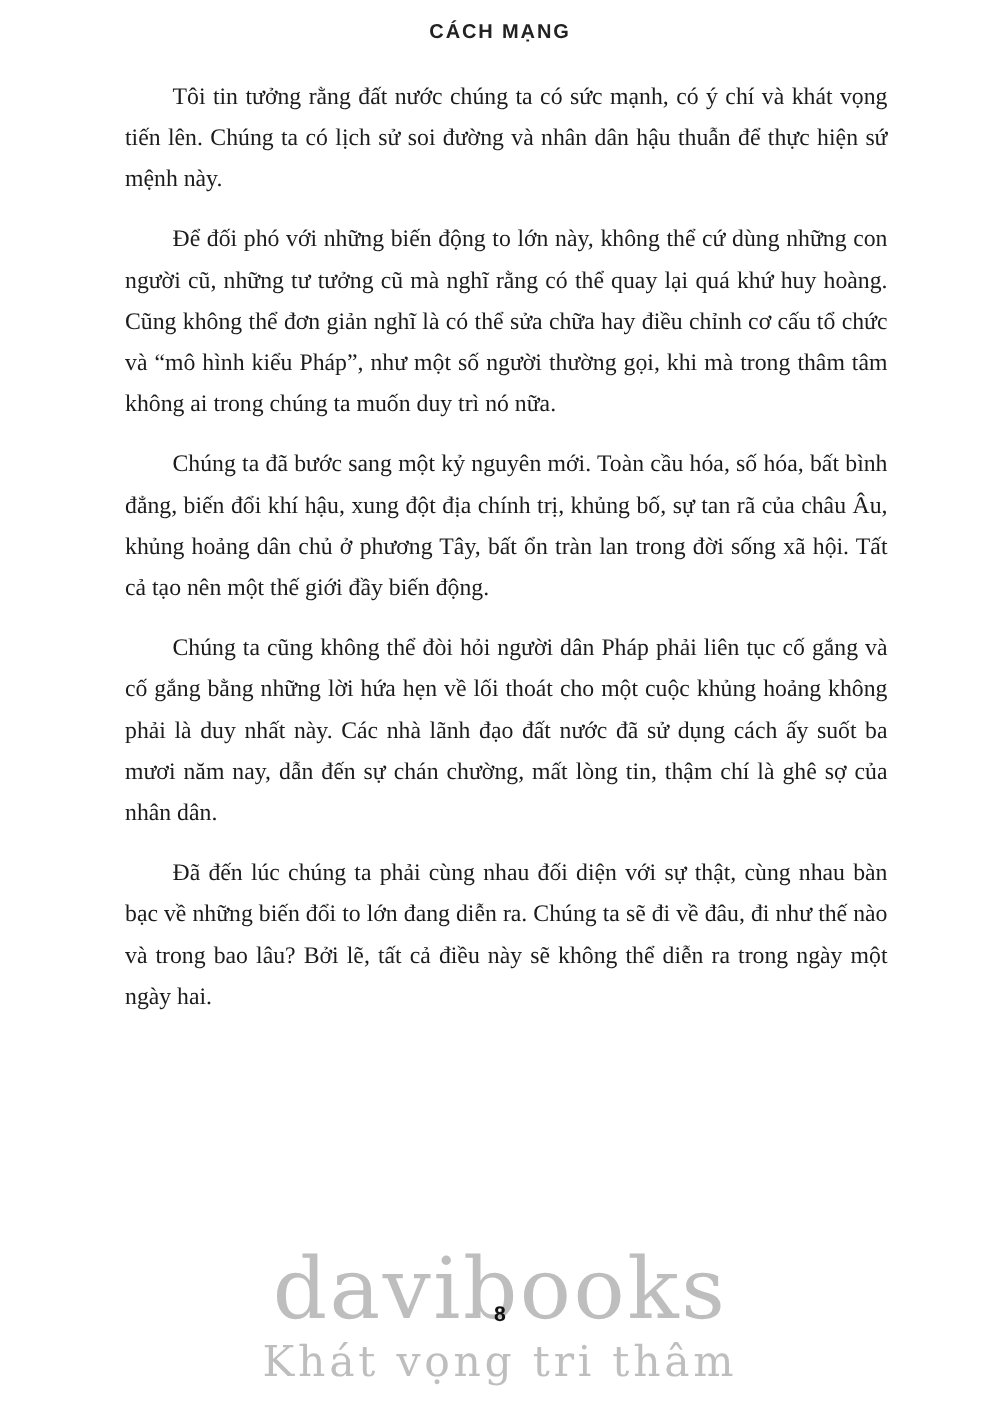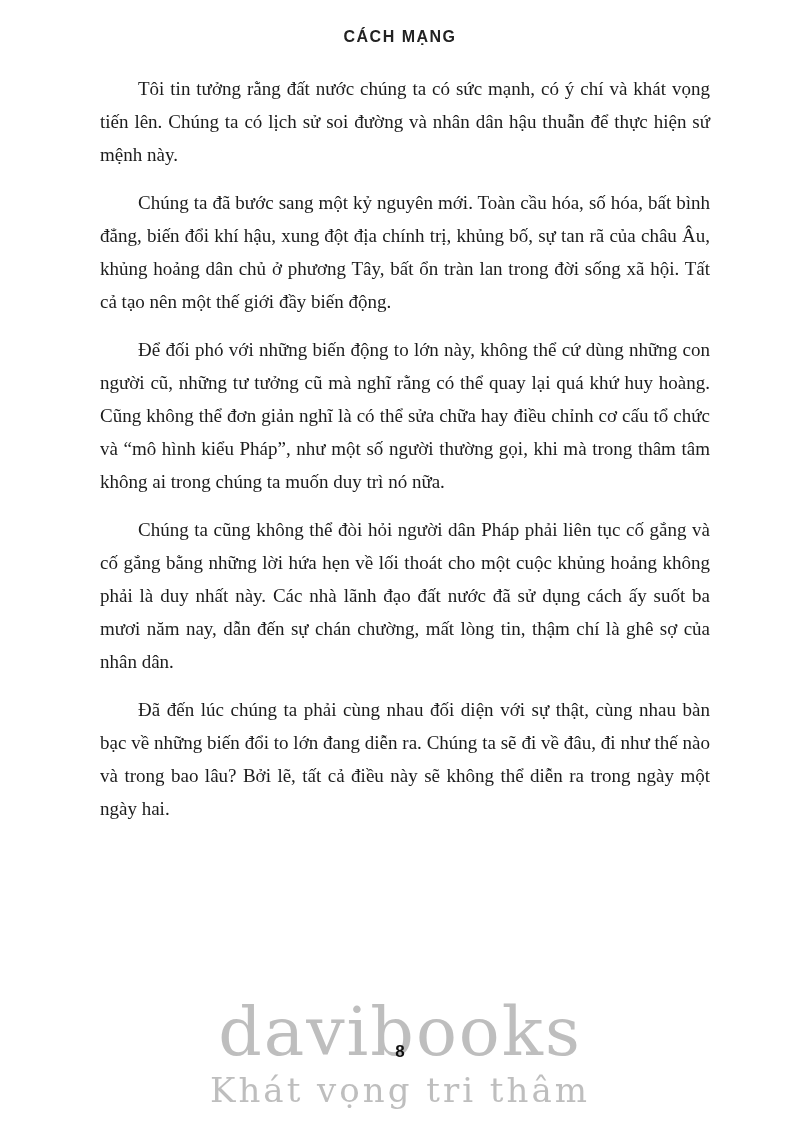--- a/index.html
+++ b/index.html
@@ -7,21 +7,21 @@
   body {
     width: 800px;
     height: 1127px;
     background: #ffffff;
     position: relative;
     overflow: hidden;
     font-family: "Liberation Serif", "DejaVu Serif", serif;
     color: #1c1c1c;
   }
   .page-header {
-    padding-top: 28px;
+    padding-top: 17px;
     text-align: center;
     font-family: "Liberation Sans", "DejaVu Sans", sans-serif;
     font-weight: bold;
     font-size: 16px;
     letter-spacing: 1.5px;
     color: #222222;
     position: relative;
     z-index: 1;
   }
   .content {
@@ -71,22 +71,22 @@
     letter-spacing: 3px;
   }
 </style>
 </head>
 <body>
 
 <div class="page-header">CÁCH MẠNG</div>
 
 <div class="content">
   <p>Tôi tin tưởng rằng đất nước chúng ta có sức mạnh, có ý chí và khát vọng tiến lên. Chúng ta có lịch sử soi đường và nhân dân hậu thuẫn để thực hiện sứ mệnh này.</p>
+  <p>Để đối phó với những biến động to lớn này, không thể cứ dùng những con người cũ, những tư tưởng cũ mà nghĩ rằng có thể quay lại quá khứ huy hoàng. Cũng không thể đơn giản nghĩ là có thể sửa chữa hay điều chỉnh cơ cấu tổ chức và “mô hình kiểu Pháp”, như một số người thường gọi, khi mà trong thâm tâm không ai trong chúng ta muốn duy trì nó nữa.</p>
   <p>Chúng ta đã bước sang một kỷ nguyên mới. Toàn cầu hóa, số hóa, bất bình đẳng, biến đổi khí hậu, xung đột địa chính trị, khủng bố, sự tan rã của châu Âu, khủng hoảng dân chủ ở phương Tây, bất ổn tràn lan trong đời sống xã hội. Tất cả tạo nên một thế giới đầy biến động.</p>
-  <p>Để đối phó với những biến động to lớn này, không thể cứ dùng những con người cũ, những tư tưởng cũ mà nghĩ rằng có thể quay lại quá khứ huy hoàng. Cũng không thể đơn giản nghĩ là có thể sửa chữa hay điều chỉnh cơ cấu tổ chức và “mô hình kiểu Pháp”, như một số người thường gọi, khi mà trong thâm tâm không ai trong chúng ta muốn duy trì nó nữa.</p>
   <p>Chúng ta cũng không thể đòi hỏi người dân Pháp phải liên tục cố gắng và cố gắng bằng những lời hứa hẹn về lối thoát cho một cuộc khủng hoảng không phải là duy nhất này. Các nhà lãnh đạo đất nước đã sử dụng cách ấy suốt ba mươi năm nay, dẫn đến sự chán chường, mất lòng tin, thậm chí là ghê sợ của nhân dân.</p>
   <p>Đã đến lúc chúng ta phải cùng nhau đối diện với sự thật, cùng nhau bàn bạc về những biến đổi to lớn đang diễn ra. Chúng ta sẽ đi về đâu, đi như thế nào và trong bao lâu? Bởi lẽ, tất cả điều này sẽ không thể diễn ra trong ngày một ngày hai.</p>
 </div>
 
 <div class="watermark">
   <div class="wm-line1">davibooks</div>
   <div class="wm-line2">Khát vọng tri thâm</div>
 </div>
 
 <div class="page-number">8</div>

